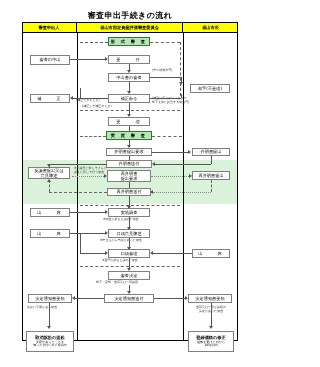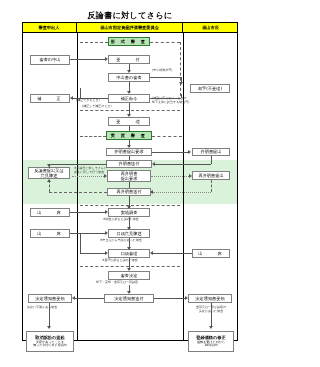--- a/index.html
+++ b/index.html
@@ -57,21 +57,21 @@
   .ar-u{border-left:2px solid transparent;border-right:2px solid transparent;border-bottom:3px solid #555;}
 
   .note{position:absolute;font-size:3px;color:#333;line-height:1.2;text-align:center;white-space:nowrap;}
   .note2{position:absolute;font-size:3px;color:#333;line-height:1.2;text-align:left;}
 </style>
 </head>
 <body>
 
 <div id="stage">
 
-  <div class="ttl">反論書に対してさらに</div>
+  <div class="ttl">審査申出手続きの流れ</div>
 
   <div class="band" style="left:23px;top:160px;width:214px;height:24px;"></div>
   <div class="band" style="left:23px;top:184px;width:214px;height:20px;"></div>
 
   <div class="hdrrow">
     <div class="hcell h1">審査申出人</div>
     <div class="hcell h2">福山市固定資産評価審査委員会</div>
     <div class="hcell h3">福山市長</div>
   </div>
   <div class="frame"></div>

